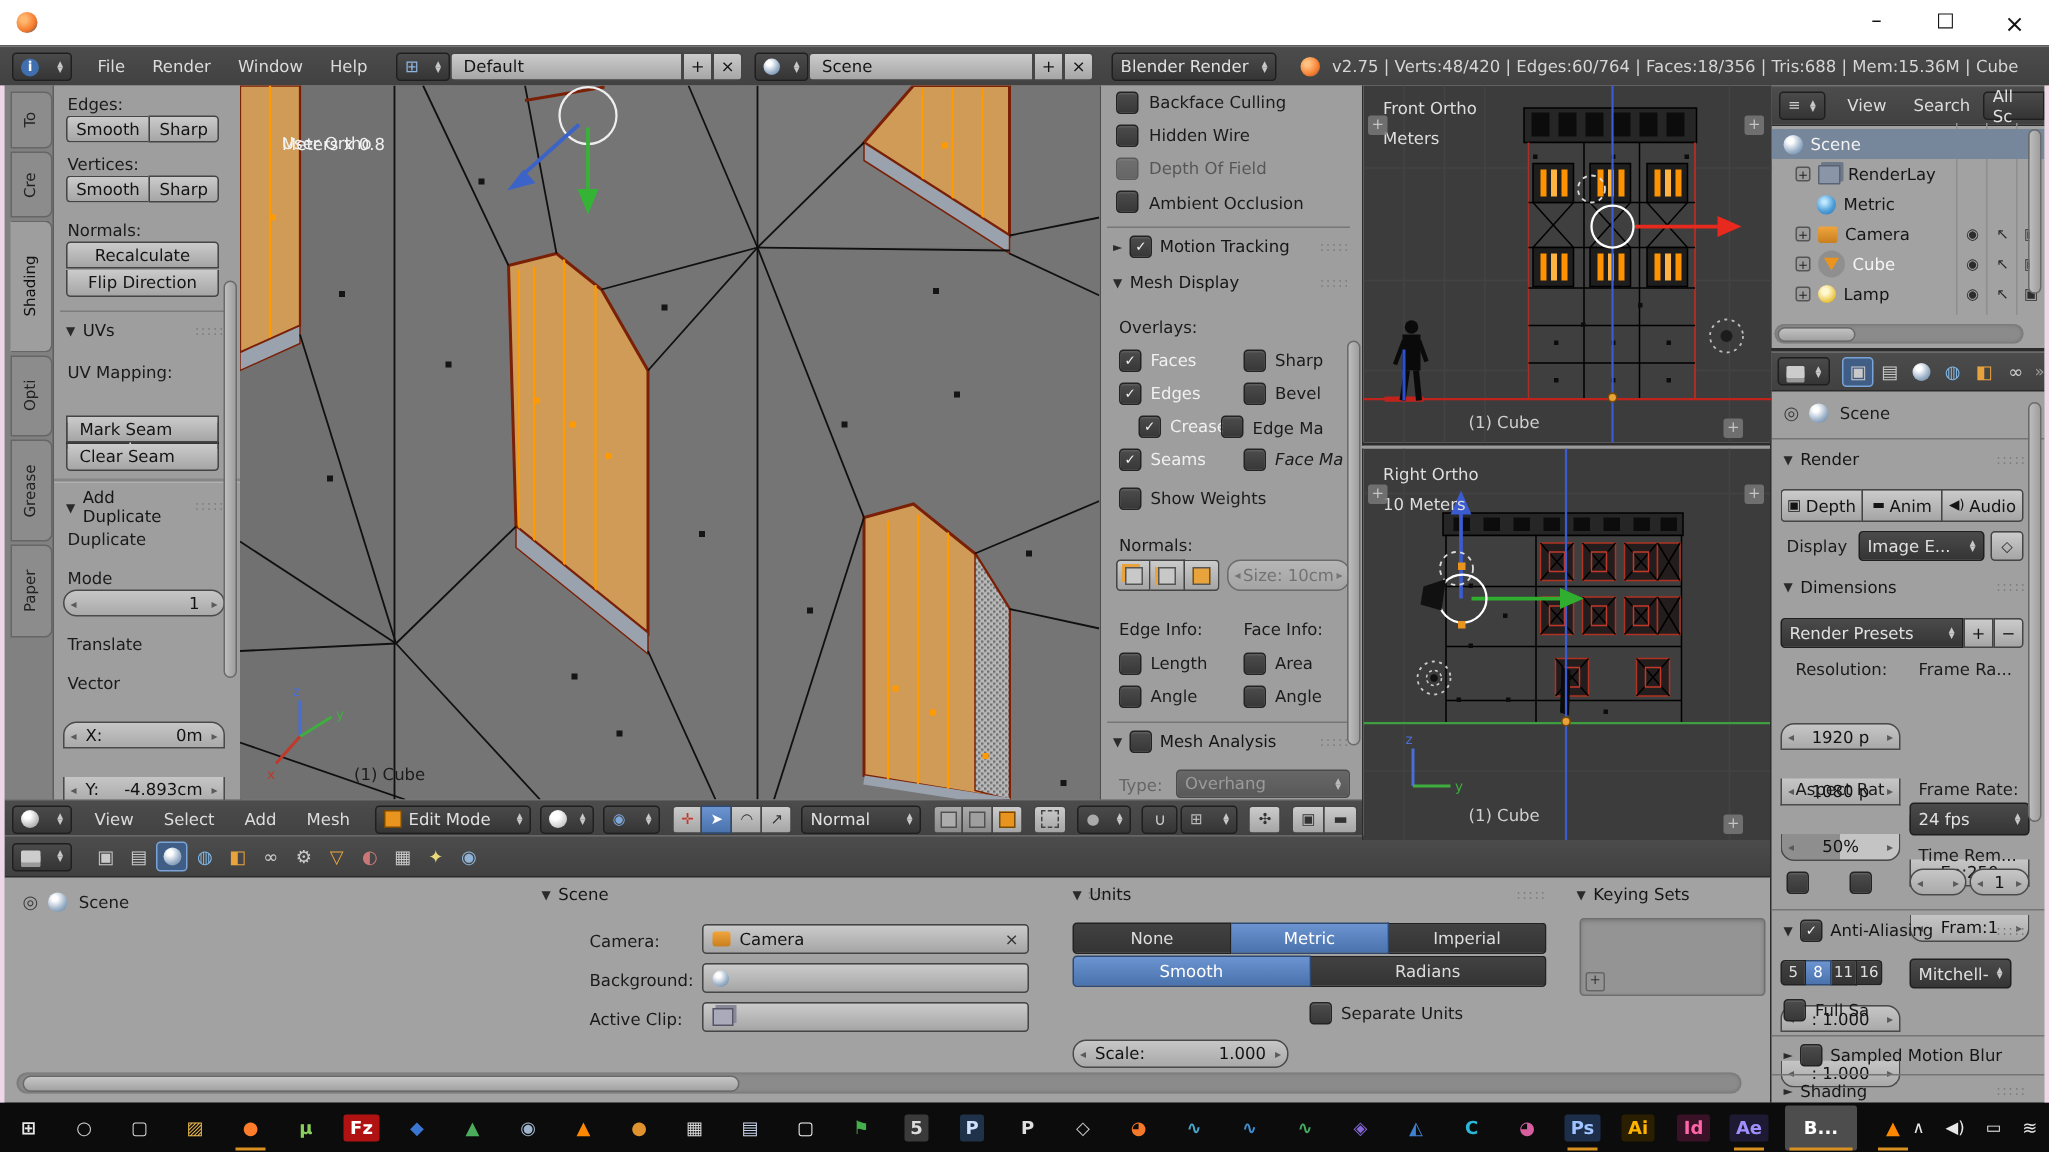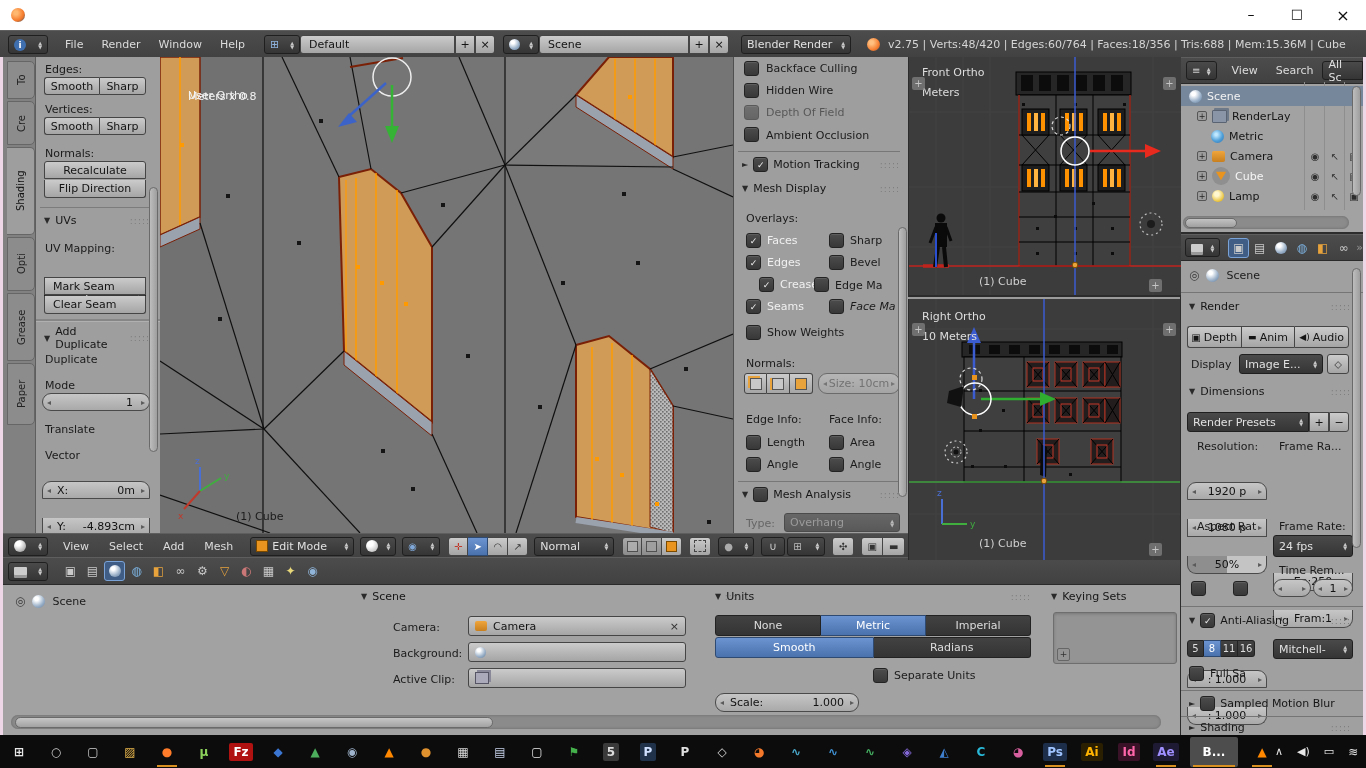--- a/index.html
+++ b/index.html
@@ -913,21 +913,21 @@
         <span class="cb on"></span>
         <span>Anti-Aliasing</span>
         <span class="grip">:::::</span>
       </div>
       <div class="abs" style="left:6px;top:406px;display:flex;">
         <span class="smp" style="border-radius:3px 0 0 3px;">5</span>
         <span class="smp blue" style="border-left:none;">8</span>
         <span class="smp" style="border-left:none;">11</span>
         <span class="smp" style="border-left:none;border-radius:0 3px 3px 0;">16</span>
       </div>
-      <div class="abs dd" style="left:92px;top:405px;width:80px;height:20px;">
+      <div class="abs dd" style="left:92px;top:405px;width:68px;height:20px;">
           <span>Mitchell-</span>
           <span class="ud"></span>
         </div>
       <div class="abs" style="left:8px;top:432px;display:flex;align-items:center;gap:6px;">
         <span class="cb"></span>
         <span class="lbl">Full Sa</span>
       </div>
 
       <div class="abs" style="left:0;top:456px;width:100%;height:1px;background:#757575;"></div>
       <div class="abs phdr" style="left:8px;top:462px;width:162px;">

